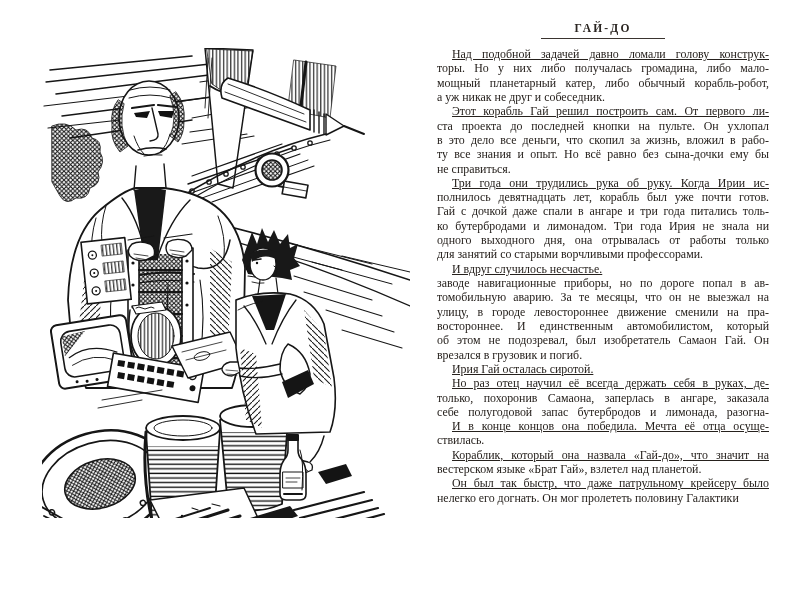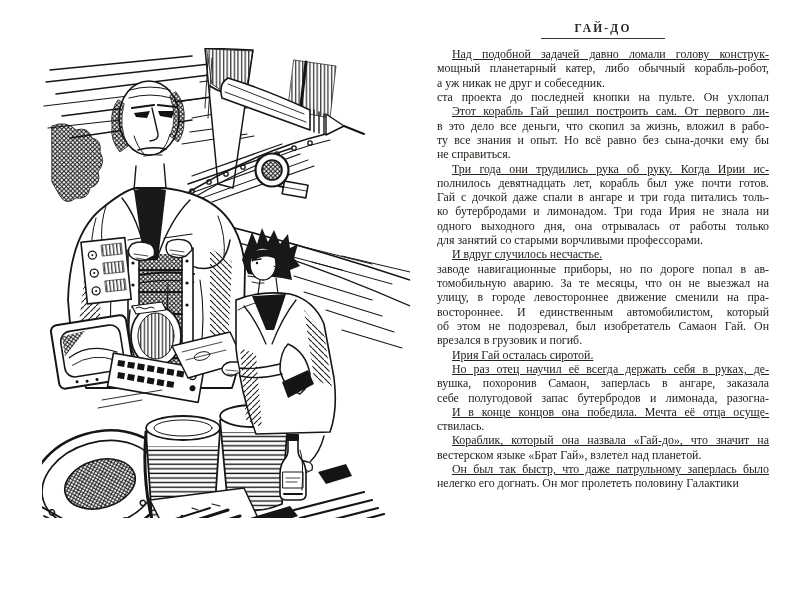--- a/index.html
+++ b/index.html
@@ -294,48 +294,49 @@
 
       </g>
     </svg>
   </div>
 
   <div class="text-col">
     <div class="running-title">ГАЙ-ДО</div>
     <div class="title-rule"></div>
     <div class="body-text">
         <div class="line first">Над подобной задачей давно ломали голову конструк-</div>
+        <div class="line">торы. Но у них либо получалась громадина, либо мало-</div>
         <div class="line">мощный планетарный катер, либо обычный корабль-робот,</div>
         <div class="line end">а уж никак не друг и собеседник.</div>
+        <div class="line first">Этот корабль Гай решил построить сам. От первого ли-</div>
         <div class="line">ста проекта до последней кнопки на пульте. Он ухлопал</div>
-        <div class="line first">Этот корабль Гай решил построить сам. От первого ли-</div>
         <div class="line">в это дело все деньги, что скопил за жизнь, вложил в рабо-</div>
         <div class="line">ту все знания и опыт. Но всё равно без сына-дочки ему бы</div>
         <div class="line end">не справиться.</div>
         <div class="line first">Три года они трудились рука об руку. Когда Ирии ис-</div>
         <div class="line">полнилось девятнадцать лет, корабль был уже почти готов.</div>
         <div class="line">Гай с дочкой даже спали в ангаре и три года питались толь-</div>
         <div class="line">ко бутербродами и лимонадом. Три года Ирия не знала ни</div>
         <div class="line">одного выходного дня, она отрывалась от работы только</div>
         <div class="line end">для занятий со старыми ворчливыми профессорами.</div>
         <div class="line first end">И вдруг случилось несчастье.</div>
         <div class="line">заводе навигационные приборы, но по дороге попал в ав-</div>
         <div class="line">томобильную аварию. За те месяцы, что он не выезжал на</div>
         <div class="line">улицу, в городе левостороннее движение сменили на пра-</div>
         <div class="line">востороннее. И единственным автомобилистом, который</div>
         <div class="line">об этом не подозревал, был изобретатель Самаон Гай. Он</div>
         <div class="line end">врезался в грузовик и погиб.</div>
         <div class="line first end">Ирия Гай осталась сиротой.</div>
         <div class="line first">Но раз отец научил её всегда держать себя в руках, де-</div>
-        <div class="line">вушка, похоронив Самаон, заперлась в ангаре, заказала</div>
+        <div class="line">только, похоронив Самаона, заперлась в ангаре, заказала</div>
         <div class="line">себе полугодовой запас бутербродов и лимонада, разогна-</div>
         <div class="line first">И в конце концов она победила. Мечта её отца осуще-</div>
         <div class="line end">ствилась.</div>
         <div class="line first">Кораблик, который она назвала «Гай-до», что значит на</div>
         <div class="line end">вестерском языке «Брат Гай», взлетел над планетой.</div>
-        <div class="line first">Он был так быстр, что даже патрульному заперлась было</div>
+        <div class="line first">Он был так быстр, что даже патрульному крейсеру было</div>
         <div class="line end">нелегко его догнать. Он мог пролететь половину Галактики</div>
       </div>
   </div>
 
   <div class="page-number">[ 13 ]</div>
 
 </div>
 
 </body></html>

